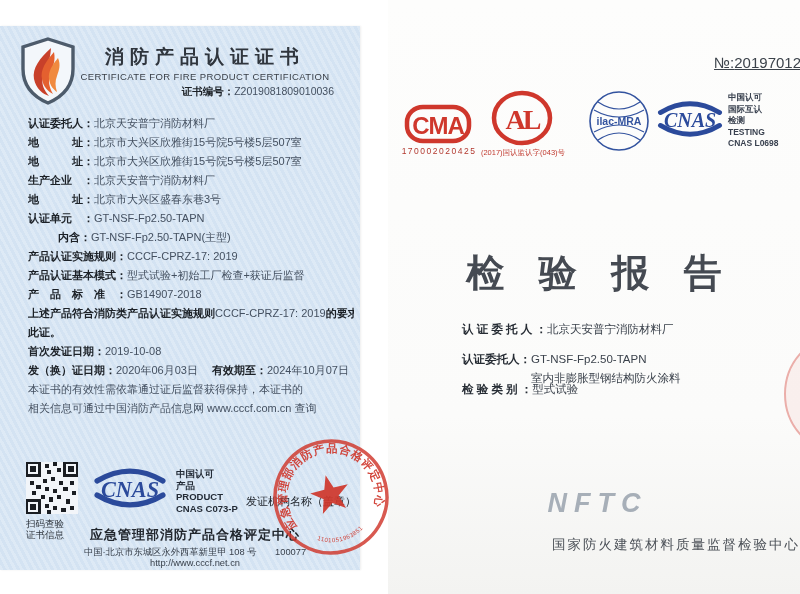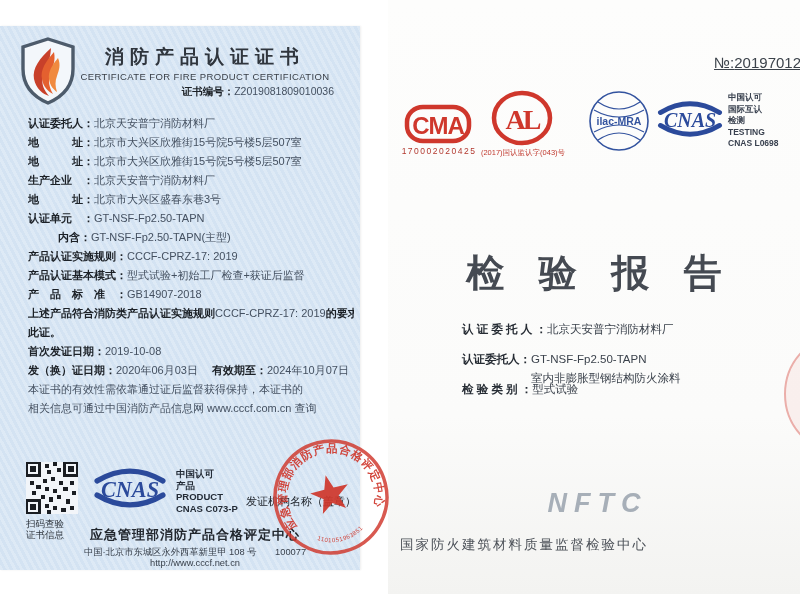--- a/index.html
+++ b/index.html
@@ -50,21 +50,21 @@
   .cnas-r-cap{position:absolute;left:340px;top:92px;font-size:8.5px;line-height:11.6px;color:#3a4250;font-weight:bold;}
   .r-title{position:absolute;left:0;right:0;top:216px;text-align:center;
            font-size:38px;font-weight:600;letter-spacing:12px;color:#454a52;text-indent:12px;margin-top:32px;}
   .rrow{position:absolute;left:74px;font-size:11.5px;line-height:19px;white-space:nowrap;}
   .rrow .lbl{color:#262c34;}
   .rrow .vcol{display:inline-block;vertical-align:top;color:#3b424c;}
   .r-stamp{position:absolute;left:396px;top:332px;width:120px;height:120px;border-radius:50%;
            border:2px solid rgba(214,80,70,.45);box-shadow:inset 0 0 0 14px rgba(236,160,152,.12);}
   .nftc{position:absolute;left:0;right:0;top:488px;text-align:center;
         font-size:27px;font-weight:bold;font-style:italic;letter-spacing:7px;color:#a7afb8;text-indent:7px;}
-  .r-center{position:absolute;left:12px;right:0;top:536px;text-align:left;
+  .r-center{position:absolute;left:12px;right:0;top:536px;text-align:right;
             font-size:13.5px;font-weight:500;letter-spacing:2px;color:#4b5057;}
 </style>
 </head>
 <body>
 
 <div class="canvas">
 
   <div class="doc-left">
 
     <svg class="shield" viewBox="0 0 60 70">

